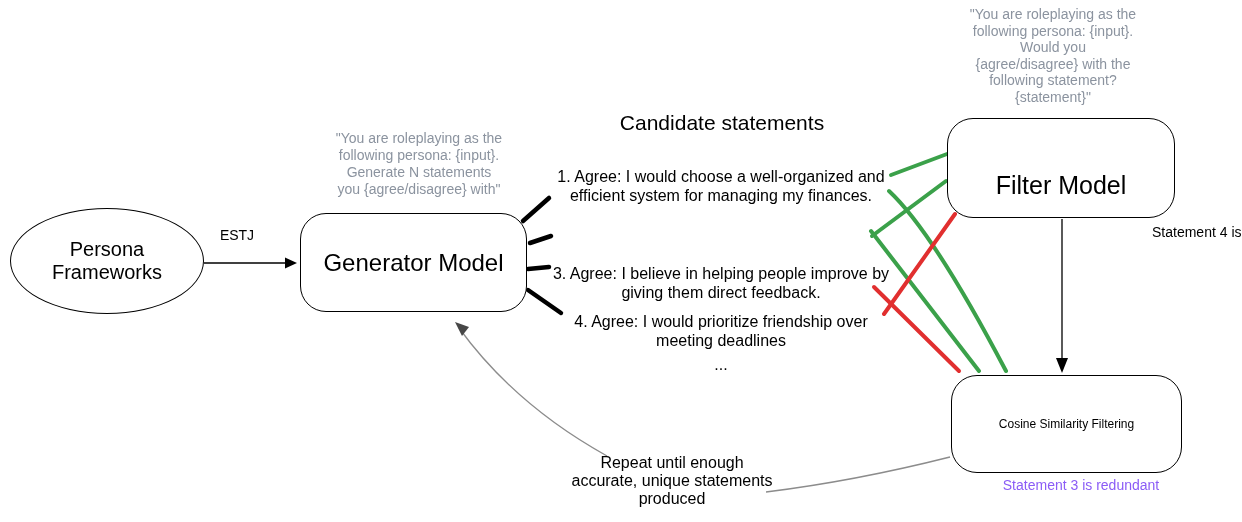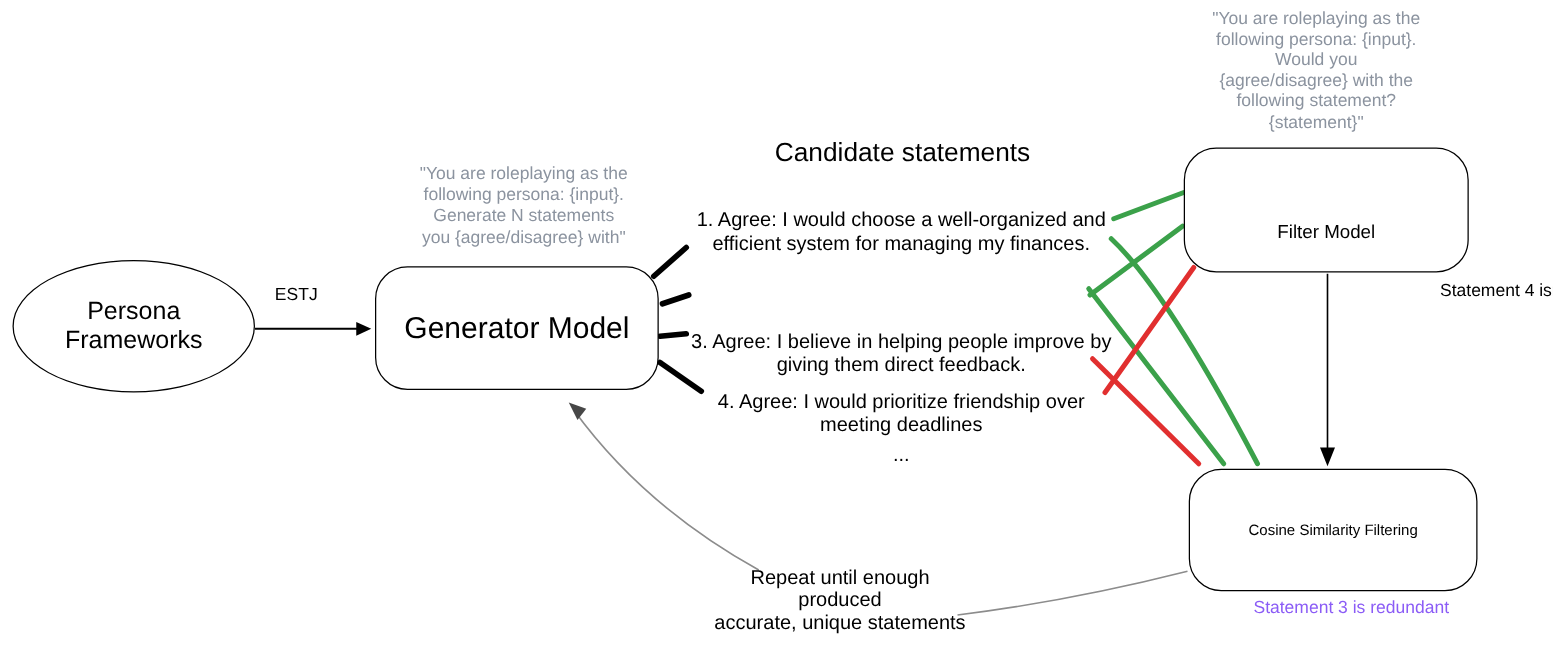--- a/index.html
+++ b/index.html
@@ -104,21 +104,21 @@
   </div>
 
   <div class="prompt" id="generator-prompt" style="left:319px; top:130px; width:200px;">
     <span>"You are roleplaying as the</span>
     <span>following persona: {input}.</span>
     <span>Generate N statements</span>
     <span>you {agree/disagree} with"</span>
   </div>
 
   <div class="node rounded" style="left:947px; top:118px; width:228px; height:100px;">
-    <div class="node-label" style="font-size:15px;margin-top:34px;">Filter Model</div>
+    <div class="node-label" style="font-size:25px;margin-top:34px;">Filter Model</div>
   </div>
 
   <div class="prompt" id="filter-prompt" style="left:953px; top:6px; width:200px;">
     <span>"You are roleplaying as the</span>
     <span>following persona: {input}.</span>
     <span>Would you</span>
     <span>{agree/disagree} with the</span>
     <span>following statement?</span>
     <span>{statement}"</span>
   </div>
@@ -142,17 +142,17 @@
   <div class="small-label" style="left:1124px; top:224px;margin-left:28px;">Statement 4 isn't accurate</div>
 
   <div class="node rounded" style="left:951px; top:375px; width:231px; height:98px;">
     <div class="node-label">Cosine Similarity Filtering</div>
   </div>
 
   <div id="stmt3-note">Statement 3 is redundant</div>
 
   <div id="repeat-note">
     <span>Repeat until enough</span>
+    <span>accurate, unique statements</span>
     <span>produced</span>
-    <span>accurate, unique statements</span>
   </div>
 
 </div>
 
 </body></html>

